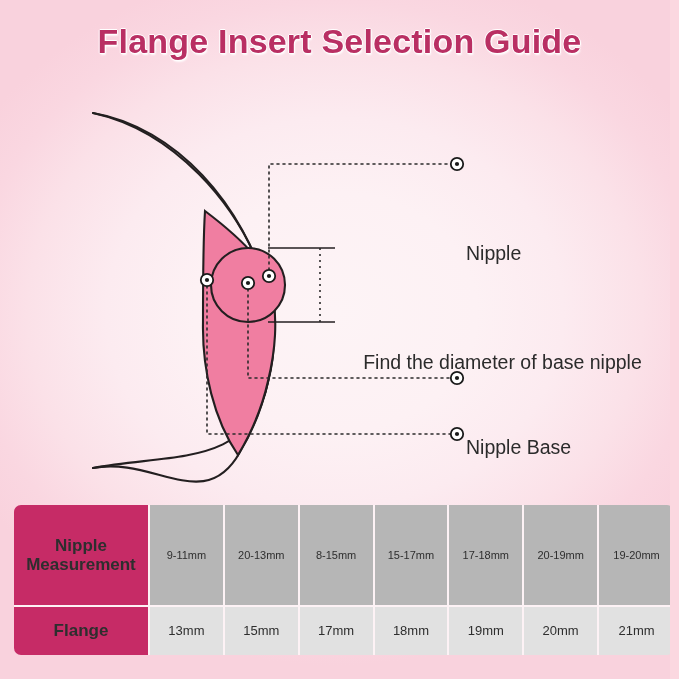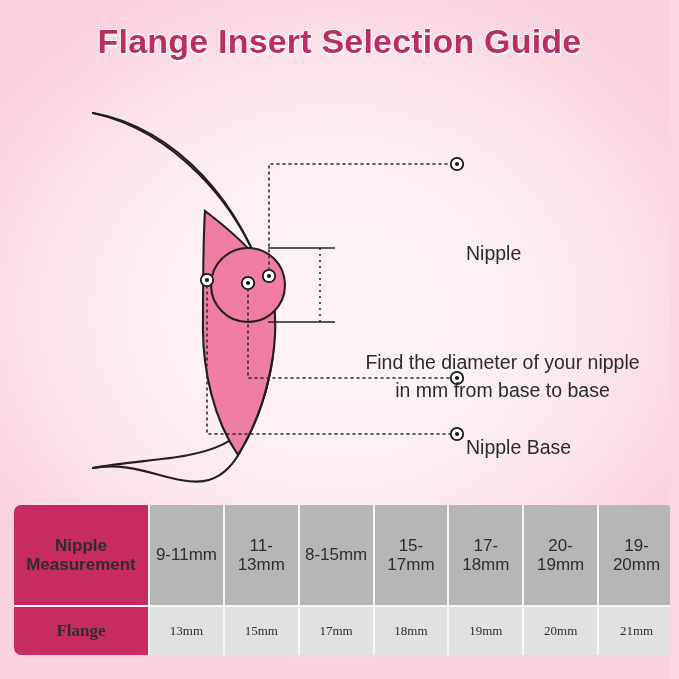--- a/index.html
+++ b/index.html
@@ -65,28 +65,28 @@
     width:660px;height:150px;table-layout:fixed;
   }
   table.guide td{
     padding:0 3px;text-align:center;vertical-align:middle;
     border-right:2px solid #fdf2f5;
     border-bottom:2px solid #fdf2f5;
     font-size:17px;color:#2e2e2e;
     line-height:1.12;
   }
   table.guide td:last-child{border-right:none;margin-top:10px;}
-  table.guide tr:last-child td{border-bottom:none;font-family:Liberation Serif, serif;}
+  table.guide tr:last-child td{border-bottom:none;}
   td.rowhead{
     width:128px;
     background:#c62b66;color:#ffffff;
     font-weight:bold;font-size:20px;
     line-height:1.18;
   }
-  tr.head-row td.cell{background:#b6b6b6;font-size:17px;}
+  tr.head-row td.cell{background:#b6b6b6;font-size:11px;}
   tr.data-row td.cell{background:#e1e1e1;font-size:13px;}
 </style>
 </head>
 <body>
 
 <div id="page">
 
   <div id="title">Flange Insert Selection Guide</div>
 
   <div id="diagram">
@@ -163,35 +163,34 @@
         <circle cx="457" cy="344" r="6.2" fill="#ffffff" stroke="#1a1a1a" stroke-width="1.8"></circle>
         <circle cx="457" cy="344" r="2.1" fill="#1a1a1a"></circle>
       </g>
     </svg>
 
     <div class="dlabel" id="lbl-nipple">Nipple</div>
     <div class="dlabel" id="lbl-nipple-base">Nipple Base</div>
     <div class="dlabel" id="lbl-areola">Areola</div>
 
     <div id="instruction">
-      <div>Find the diameter of your nipple</div>
-      <div>in mm from base to base</div>
+      <div>Find the diameter of base nipple</div>
     </div>
   </div>
 
   <div id="table-wrap">
     <table class="guide">
       <tbody>
         <tr class="head-row">
           <td class="rowhead">
             <span>Nipple</span><br>
             <span>Measurement</span>
           </td>
           <td class="cell">9-11mm</td>
-          <td class="cell">11-13mm</td>
+          <td class="cell">20-13mm</td>
           <td class="cell">8-15mm</td>
           <td class="cell">15-17mm</td>
           <td class="cell">17-18mm</td>
           <td class="cell">20-19mm</td>
           <td class="cell">19-20mm</td>
         </tr>
         <tr class="data-row">
           <td class="rowhead">Flange</td>
           <td class="cell">13mm</td>
           <td class="cell">15mm</td>

